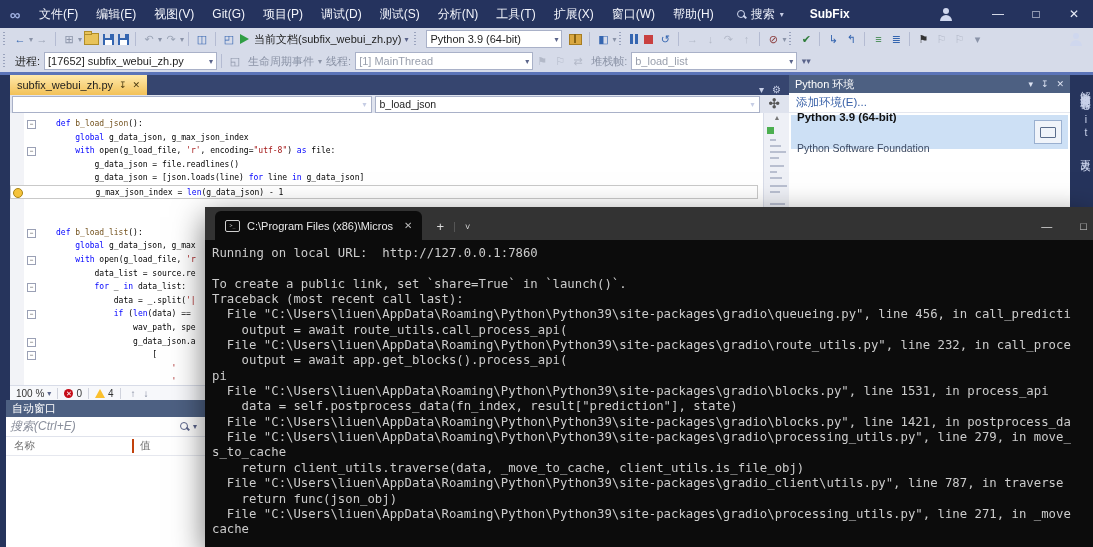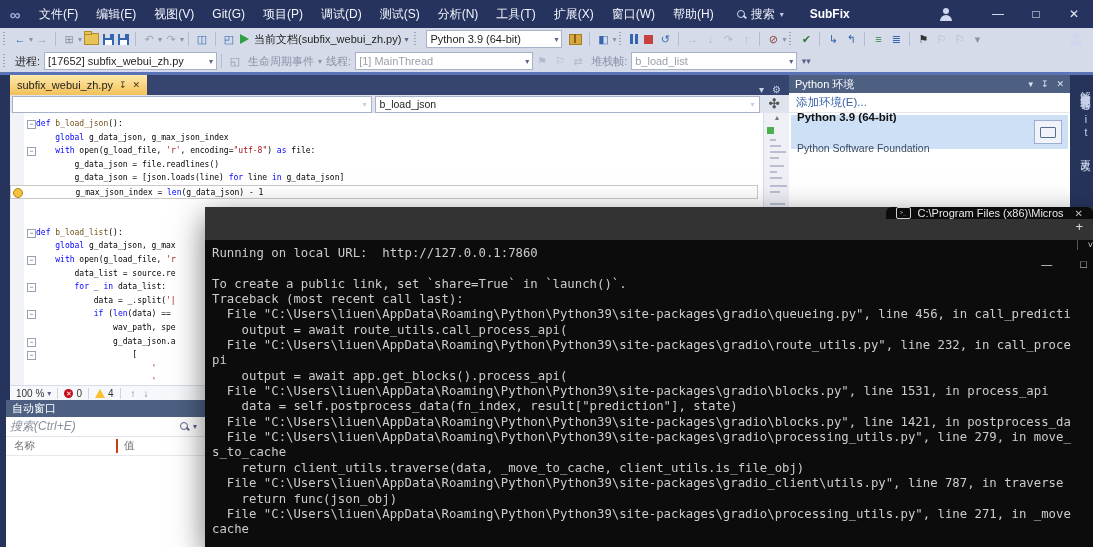--- a/index.html
+++ b/index.html
@@ -61,21 +61,21 @@
   .tabstrip{left:0;top:0;width:779px;height:20px;background:#36456f;display:flex;align-items:flex-end;}
   .file-tab{height:20px;background:linear-gradient(#ffe9ab,#f2c158);display:flex;align-items:center;padding:0 7px;gap:6px;font-size:11px;color:#1e1e1e;}
   .tab-pin,.tab-close{font-size:9px;color:#4a3a10;}
   .strip-icons{margin-left:auto;display:flex;gap:8px;padding-right:8px;color:#c8d0e8;font-size:10px;align-items:center;}
   .navbar{left:0;top:20px;width:779px;height:18px;background:#dfe3ee;display:flex;align-items:center;}
   .nav-combo{background:#fff;border:1px solid #a9b1c8;height:15px;display:flex;align-items:center;font-size:10.5px;color:#1e1e1e;padding:0 4px;}
   .splitter{width:30px;text-align:center;color:#555;font-size:13px;font-weight:bold;line-height:16px;}
   .editor-body{left:0;top:38px;width:779px;height:272px;background:#fff;overflow:hidden;}
   .bp-margin{position:absolute;left:0;top:0;width:14px;height:272px;background:#f2f3f7;}
   .code-area{position:absolute;left:0;top:4px;width:752px;}
-  .code-line{position:relative;height:13.6px;line-height:13.6px;font-family:"DejaVu Sans Mono",monospace;font-size:8px;white-space:pre;padding-left:26px;color:#000;}
+  .code-line{position:relative;height:13.6px;line-height:13.6px;font-family:"DejaVu Sans Mono",monospace;font-size:8px;white-space:pre;padding-left:46px;color:#000;}
   .code-line.current{border:1px solid #c9c9c9;background:#fff;height:13.6px;box-sizing:border-box;width:748px;}
   .fold-box{position:absolute;left:17px;top:3px;width:7px;height:7px;border:1px solid #9aa0b5;background:#fff;font:6px/6px "DejaVu Sans Mono",monospace;color:#444;text-align:center;}
   .tk-k{color:#0000ff;}  .tk-s{color:#a31515;}  .tk-f{color:#74531f;}  .tk-b{color:#0000ff;} .tk-p{color:#000;}
   .bulb{position:absolute;left:2px;top:2px;width:8px;height:8px;border-radius:50%;background:#f5c33b;border:1px solid #a98415;}
   .minimap{position:absolute;left:753px;top:0;width:26px;height:272px;background:#eef0f6;border-left:1px solid #d8dce8;}
   .mm-up{text-align:center;color:#777;font-size:7px;line-height:10px;}
   .mm-green{position:absolute;left:3px;top:14px;width:7px;height:7px;background:#4caf50;}
   .mm-line{position:absolute;left:6px;height:2px;background:#b9bfd0;}
   .mm-view{position:absolute;left:2px;top:148px;width:3px;height:26px;background:#9aa0ad;}
   .ed-status{left:0;top:310px;width:779px;height:15px;background:#f7f8fb;border-top:1px solid #d8dce8;display:flex;align-items:center;font-size:10px;color:#333;}
@@ -103,26 +103,26 @@
   .autos{left:6px;top:325px;width:212px;height:222px;background:#fff;}
   .autos-title{left:0;top:0;width:212px;height:17px;background:#4d6082;color:#fff;font-size:11px;line-height:17px;padding-left:6px;box-sizing:border-box;}
   .autos-search{left:0;top:17px;width:212px;height:20px;background:#fff;border-bottom:1px solid #e0e3ec;display:flex;align-items:center;padding:0 4px;box-sizing:border-box;}
   .as-input{flex:1;font-size:12px;color:#8a8f9c;font-style:italic;}
   .as-icons{display:flex;align-items:center;gap:4px;color:#555;}
   .mag2{position:relative;width:9px;height:9px;display:inline-block;}
   .mag2::before{content:"";position:absolute;left:0;top:0;width:6px;height:6px;border:1.4px solid #5a648a;border-radius:50%;}
   .mag2::after{content:"";position:absolute;left:6px;top:6px;width:4px;height:1.5px;background:#5a648a;transform:rotate(45deg);}
   .back-chev{color:#3a62a8;font-size:11px;margin-left:6px;}
   .autos-cols{left:0;top:37px;width:212px;height:18px;display:flex;align-items:center;font-size:10.5px;color:#707070;border-bottom:1px solid #e6e8ef;}
-  .col-name{width:112px;padding-left:8px;border-right:2px solid #c2410c;box-sizing:border-box;}
+  .col-name{width:128px;padding-left:8px;border-right:2px solid #c2410c;box-sizing:border-box;}
   .col-val{padding-left:6px;}
 
   
   .terminal{left:205px;top:132px;width:888px;height:340px;background:#0c0c0c;box-shadow:0 10px 30px rgba(0,0,0,.55);}
-  .term-bar{left:0;top:0;width:888px;height:33px;background:#333333;display:flex;align-items:flex-end;flex-direction:column;}
+  .term-bar{left:0;top:0;width:888px;height:33px;background:#333333;display:flex;align-items:flex-end;}
   .term-tab{height:29px;margin-left:10px;background:#0c0c0c;border-radius:6px 6px 0 0;display:flex;align-items:center;gap:7px;padding:0 10px;color:#e8e8e8;font-size:11px;}
   .cmd-ico{width:13px;height:10px;border:1px solid #cfcfcf;border-radius:2px;font:5px/9px "DejaVu Sans Mono",monospace;color:#cfcfcf;text-align:center;}
   .term-x{color:#bbb;font-size:10px;margin-left:4px;}
   .term-new{color:#ddd;font-size:13px;margin:0 10px 6px 14px;}
   .term-dd{color:#ddd;font-size:9px;margin-bottom:8px;padding-left:10px;border-left:1px solid #555;}
   .term-win{margin-left:auto;display:flex;align-items:center;gap:28px;color:#ddd;font-size:11px;margin-right:6px;margin-bottom:8px;}
   .term-body{left:0;top:33px;width:888px;height:307px;overflow:hidden;padding:6px 0 0 7px;box-sizing:border-box;}
   .tline{margin:0;font-family:"DejaVu Sans Mono",monospace;font-size:12.3px;line-height:15.35px;color:#cccccc;white-space:pre;}
 </style>
 </head>
@@ -400,22 +400,22 @@
       </span>
     </div>
     <div class="abs term-body" id="term-body">
         <pre class="tline">Running on local URL:  http://127.0.0.1:7860</pre>
         <pre class="tline"> </pre>
         <pre class="tline">To create a public link, set `share=True` in `launch()`.</pre>
         <pre class="tline">Traceback (most recent call last):</pre>
         <pre class="tline">  File "C:\Users\liuen\AppData\Roaming\Python\Python39\site-packages\gradio\queueing.py", line 456, in call_predicti</pre>
         <pre class="tline">    output = await route_utils.call_process_api(</pre>
         <pre class="tline">  File "C:\Users\liuen\AppData\Roaming\Python\Python39\site-packages\gradio\route_utils.py", line 232, in call_proce</pre>
+        <pre class="tline">    output = await app.get_blocks().process_api(</pre>
         <pre class="tline">pi</pre>
-        <pre class="tline">    output = await app.get_blocks().process_api(</pre>
         <pre class="tline">  File "C:\Users\liuen\AppData\Roaming\Python\Python39\site-packages\gradio\blocks.py", line 1531, in process_api</pre>
         <pre class="tline">    data = self.postprocess_data(fn_index, result["prediction"], state)</pre>
         <pre class="tline">  File "C:\Users\liuen\AppData\Roaming\Python\Python39\site-packages\gradio\blocks.py", line 1421, in postprocess_da</pre>
         <pre class="tline">  File "C:\Users\liuen\AppData\Roaming\Python\Python39\site-packages\gradio\processing_utils.py", line 279, in move_</pre>
         <pre class="tline">s_to_cache</pre>
         <pre class="tline">    return client_utils.traverse(data, _move_to_cache, client_utils.is_file_obj)</pre>
         <pre class="tline">  File "C:\Users\liuen\AppData\Roaming\Python\Python39\site-packages\gradio_client\utils.py", line 787, in traverse</pre>
         <pre class="tline">    return func(json_obj)</pre>
         <pre class="tline">  File "C:\Users\liuen\AppData\Roaming\Python\Python39\site-packages\gradio\processing_utils.py", line 271, in _move</pre>
         <pre class="tline">cache</pre>

